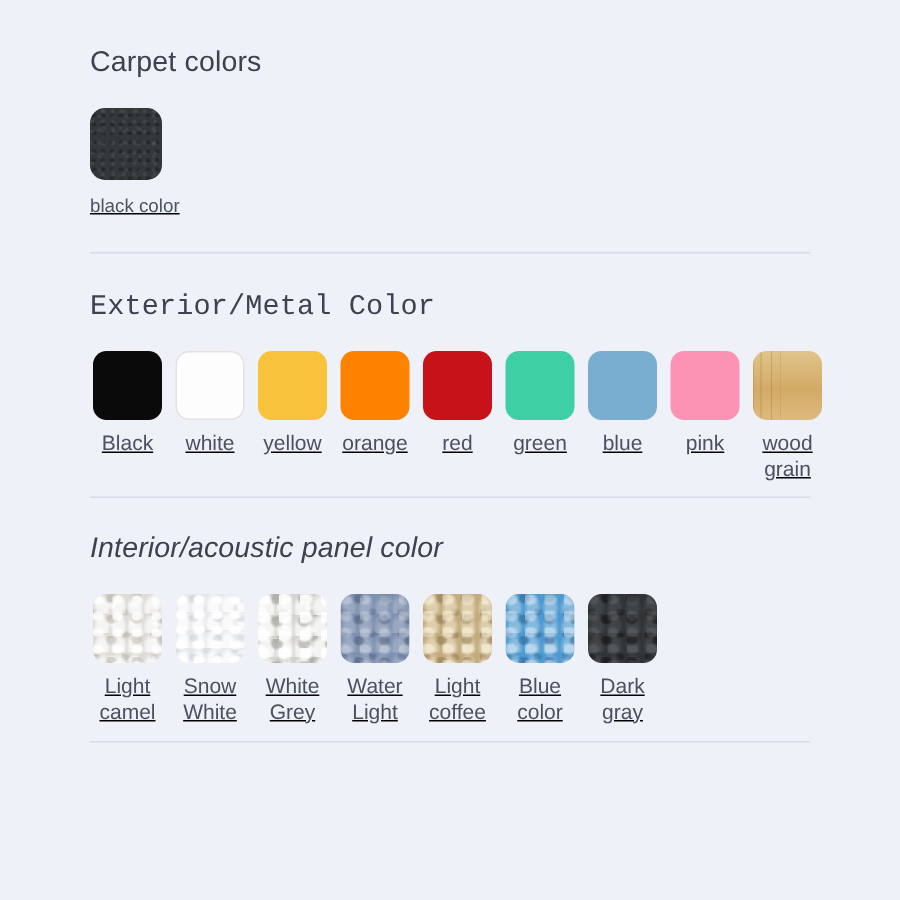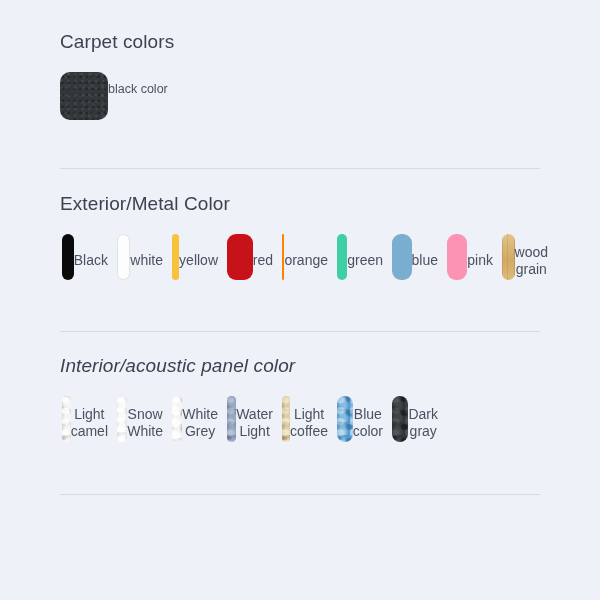--- a/index.html
+++ b/index.html
@@ -42,22 +42,23 @@
 
   
   .swatch-row {
     display: flex;
     align-items: flex-start;
     gap: 9px;
   }
   .swatch-cell {
     width: 46px;
     display: flex;
-    flex-direction: row;
+    flex-direction: column;
     align-items: center;
+    text-decoration: underline;
   }
   .swatch {
     width: 46px;
     height: 46px;
     border-radius: 9px;
     box-sizing: border-box;
   }
   .swatch.bordered {
     border: 1px solid #e2e2e2;
   }
@@ -193,21 +194,21 @@
     color: #585f6d;
     line-height: 1.3;
     letter-spacing: 0.1px;
   }
 
   
   .blk { position: absolute; }
   #carpet-title    { left: 60px; top: 31px; }
   #carpet-swatches { left: 60px; top: 72px; }
   #divider-1       { left: 60px; top: 168px; }
-  #ext-title       { left: 60px; top: 193px; }
+  #ext-title       { left: 60px; top: 193px; font-family: Liberation Mono, monospace; }
   #ext-swatches    { left: 62px; top: 234px; }
   #divider-2       { left: 60px; top: 331px; }
   #int-title       { left: 60px; top: 355px; font-style: italic; }
   #int-swatches    { left: 62px; top: 396px; }
   #divider-3       { left: 60px; top: 494px; }
   #footer          { left: 69px; top: 517px; }
 </style>
 </head>
 <body style="background: rgb(238, 241, 248);">
 
@@ -237,27 +238,27 @@
       <div class="swatch tex-white bordered"></div>
       <div class="swatch-label">white</div>
     </div>
 
     <div class="swatch-cell">
       <div class="swatch tex-yellow"></div>
       <div class="swatch-label">yellow</div>
     </div>
 
     <div class="swatch-cell">
+      <div class="swatch tex-orange"></div>
+      <div class="swatch-label">orange</div>
+    </div>
+
+    <div class="swatch-cell">
       <div class="swatch tex-red"></div>
       <div class="swatch-label">red</div>
-    </div>
-
-    <div class="swatch-cell">
-      <div class="swatch tex-orange"></div>
-      <div class="swatch-label">orange</div>
     </div>
 
     <div class="swatch-cell">
       <div class="swatch tex-green"></div>
       <div class="swatch-label">green</div>
     </div>
 
     <div class="swatch-cell">
       <div class="swatch tex-blue"></div>
       <div class="swatch-label">blue</div>

